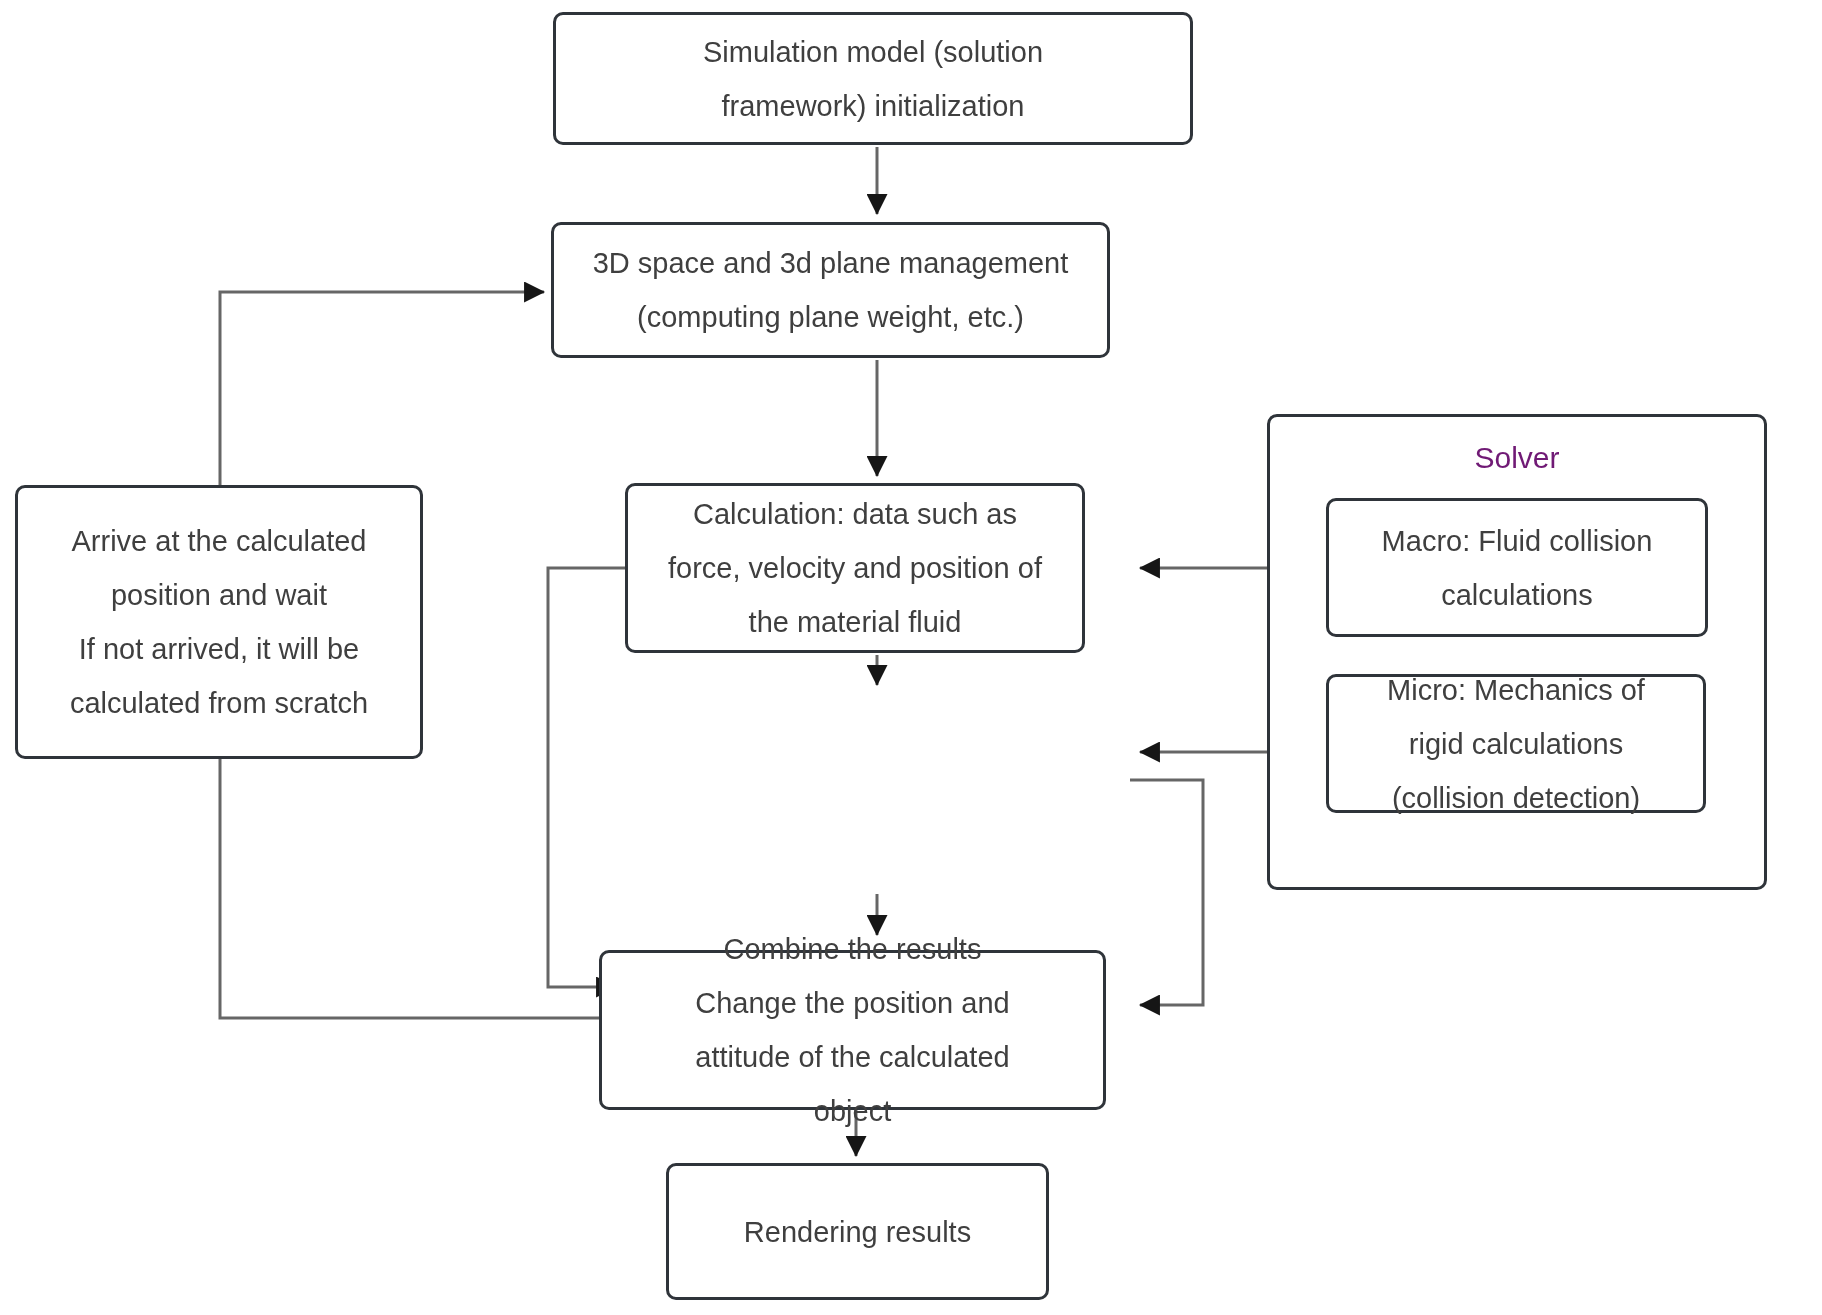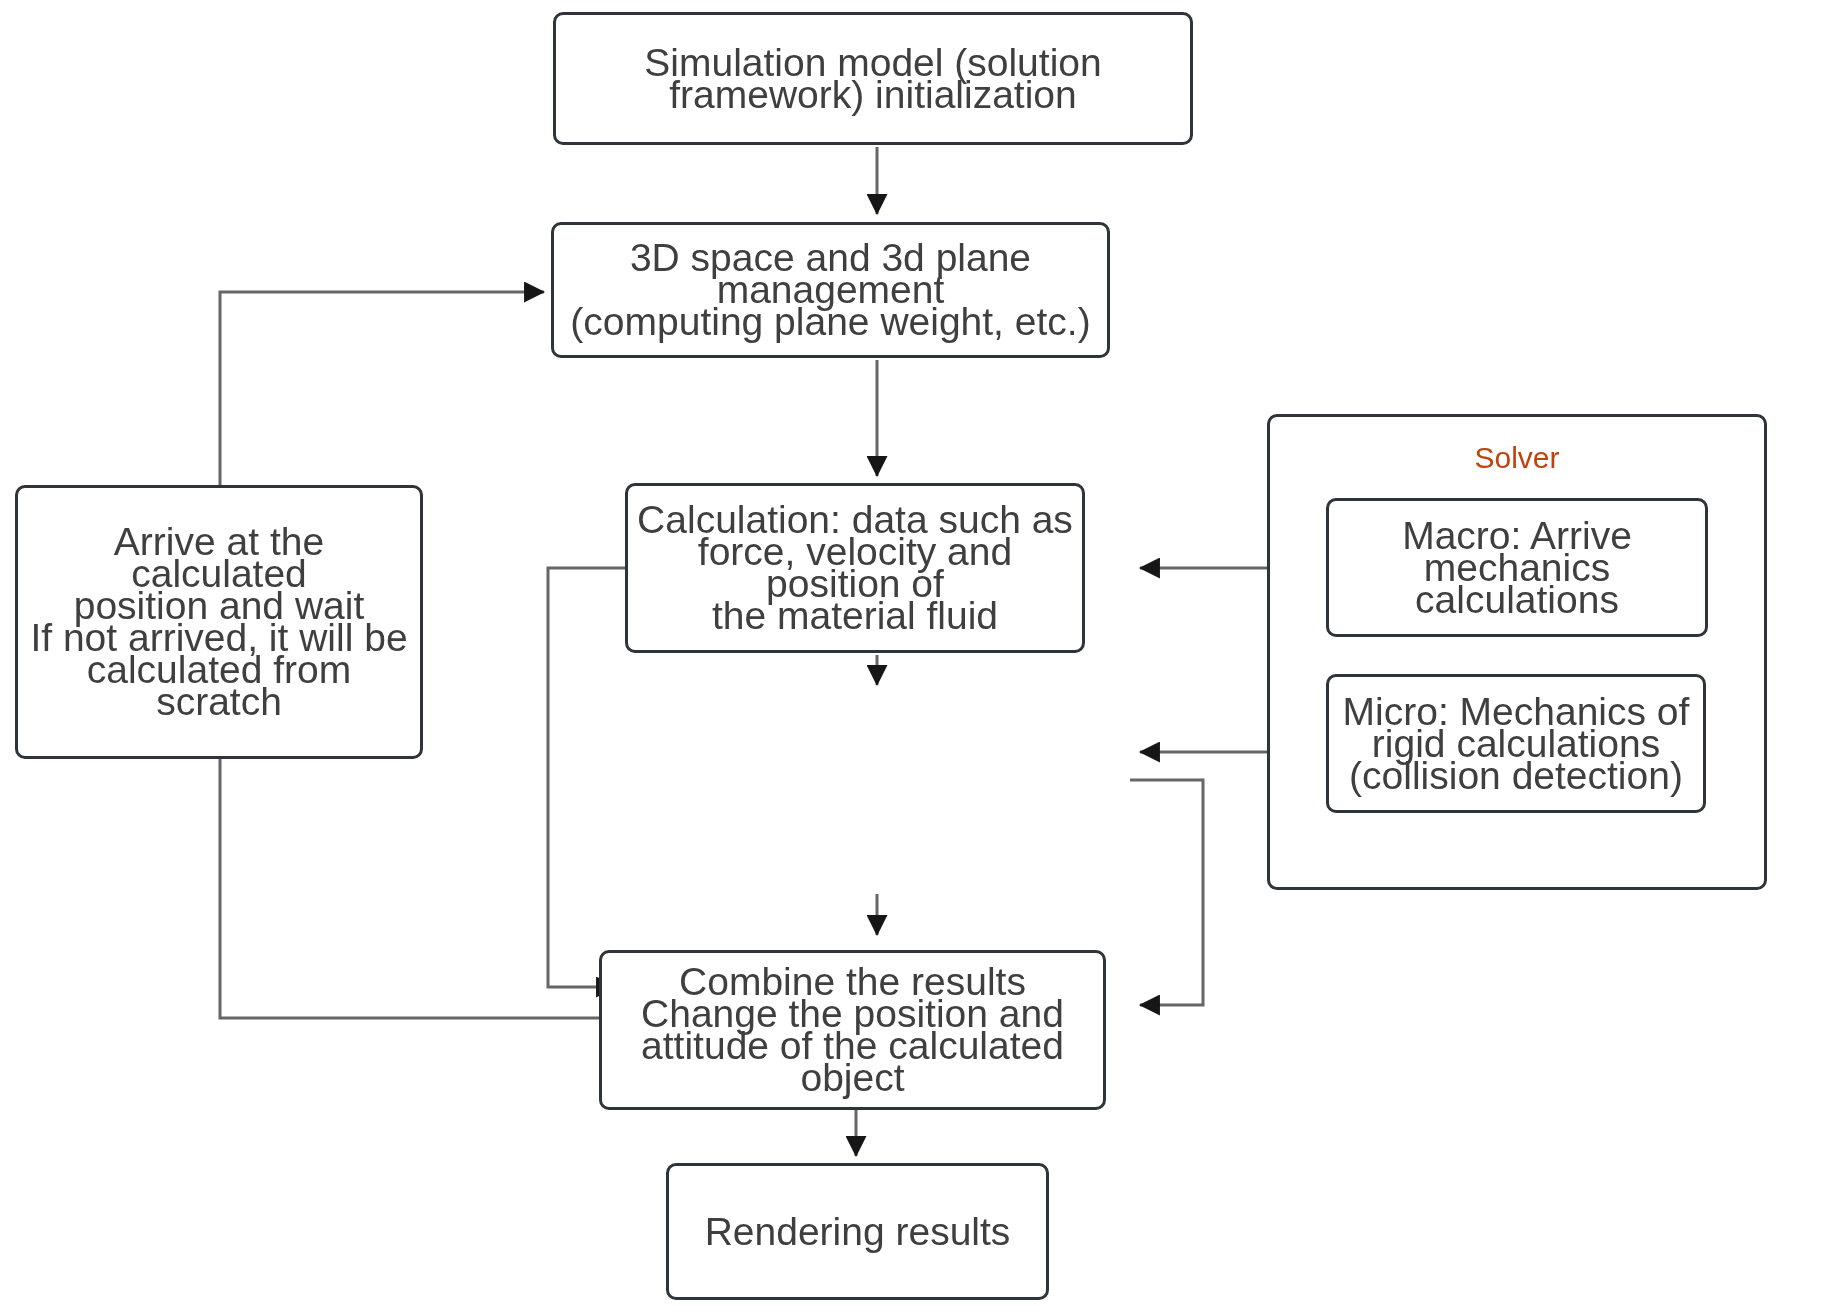--- a/index.html
+++ b/index.html
@@ -14,38 +14,38 @@
   .node{
     position:absolute;
     box-sizing:border-box;
     border:3px solid #2f343a;
     border-radius:10px;
     background:#ffffff;
     display:flex;
     align-items:center;
     justify-content:center;
     text-align:center;
-    font-size:39px;
-    line-height:32px;
+    font-size:29px;
+    line-height:54px;
     white-space:pre-line;
     padding:2px 6px;
   }
   .group{
     position:absolute;
     box-sizing:border-box;
     border:3px solid #2f343a;
     border-radius:10px;
     background:#ffffff;
   }
   .group-title{
     position:absolute;
     top:24px;left:0;right:0;
     text-align:center;
     font-size:30px;
-    color:#c2410c;
+    color:#701a75;
   }
   
   #n-init        {left:553px;  top:12px;   width:640px; height:133px;}
   #n-space       {left:551px;  top:222px;  width:559px; height:136px;}
   #n-calc-fluid  {left:625px;  top:483px;  width:460px; height:170px;}
   #n-calc-bio    {left:623px;  top:692px;  width:507px; height:200px;}
   #n-combine     {left:599px;  top:942px;  width:507px; height:160px;margin-top:8px;}
   #n-render      {left:666px;  top:1163px; width:383px; height:137px;}
   #n-arrive      {left:15px;   top:485px;  width:408px; height:274px;}
   #g-solver      {left:1267px; top:414px;  width:500px; height:476px;}
@@ -111,21 +111,21 @@
 position and wait
 If not arrived, it will be
 calculated from scratch</span>
   </div>
 
   <div class="group" id="g-solver">
     <div class="group-title">Solver</div>
   </div>
 
   <div class="node" id="n-macro">
-    <span>Macro: Arrive mechanics
+    <span>Macro: Fluid collision
 calculations</span>
   </div>
 
   <div class="node" id="n-micro">
     <span>Micro: Mechanics of
 rigid calculations
 (collision detection)</span>
   </div>
 
 </div>

